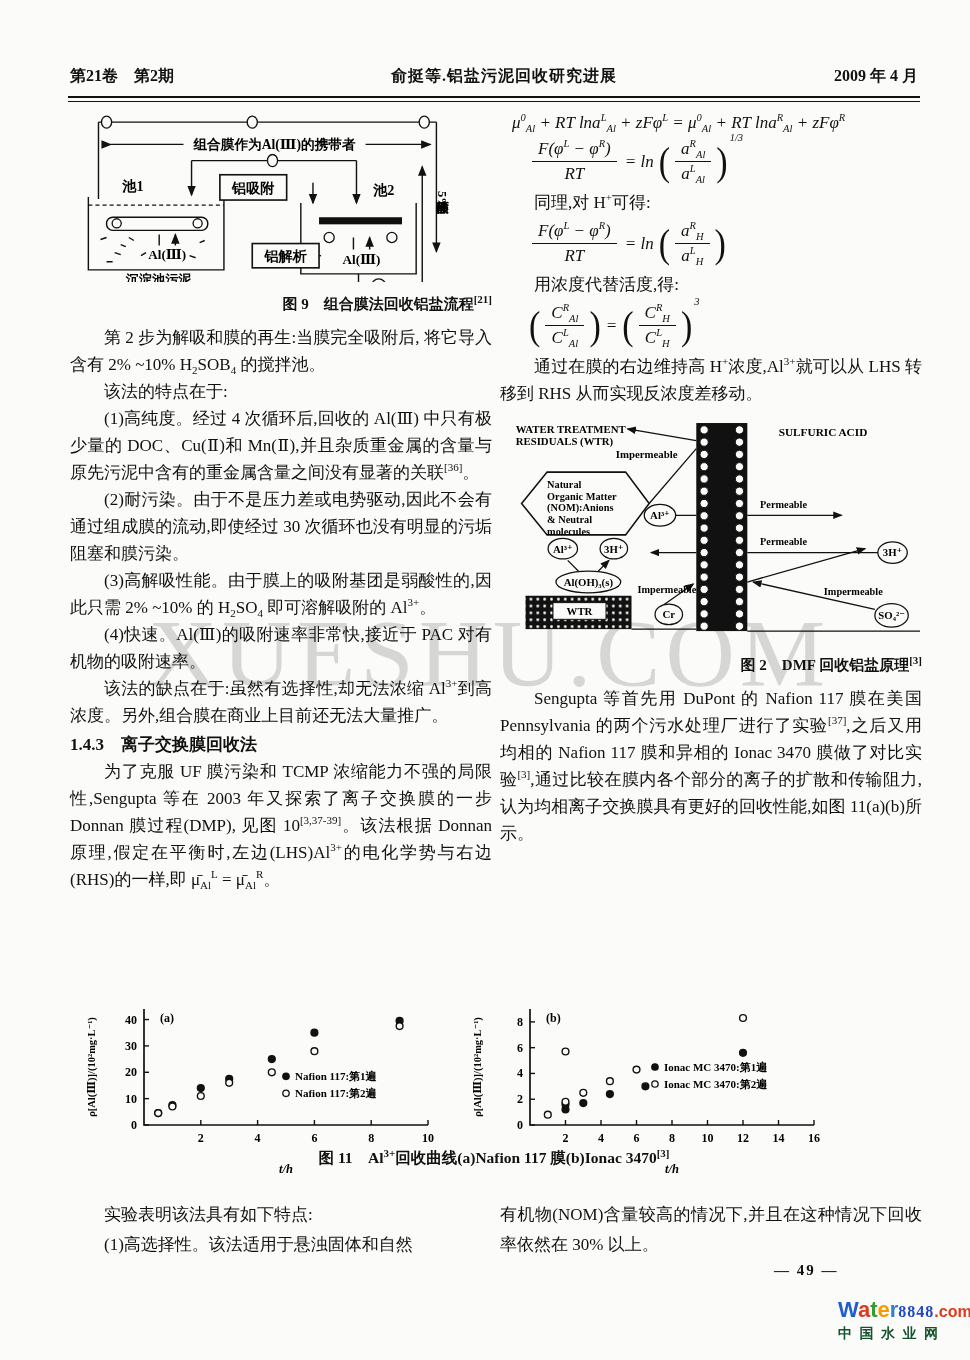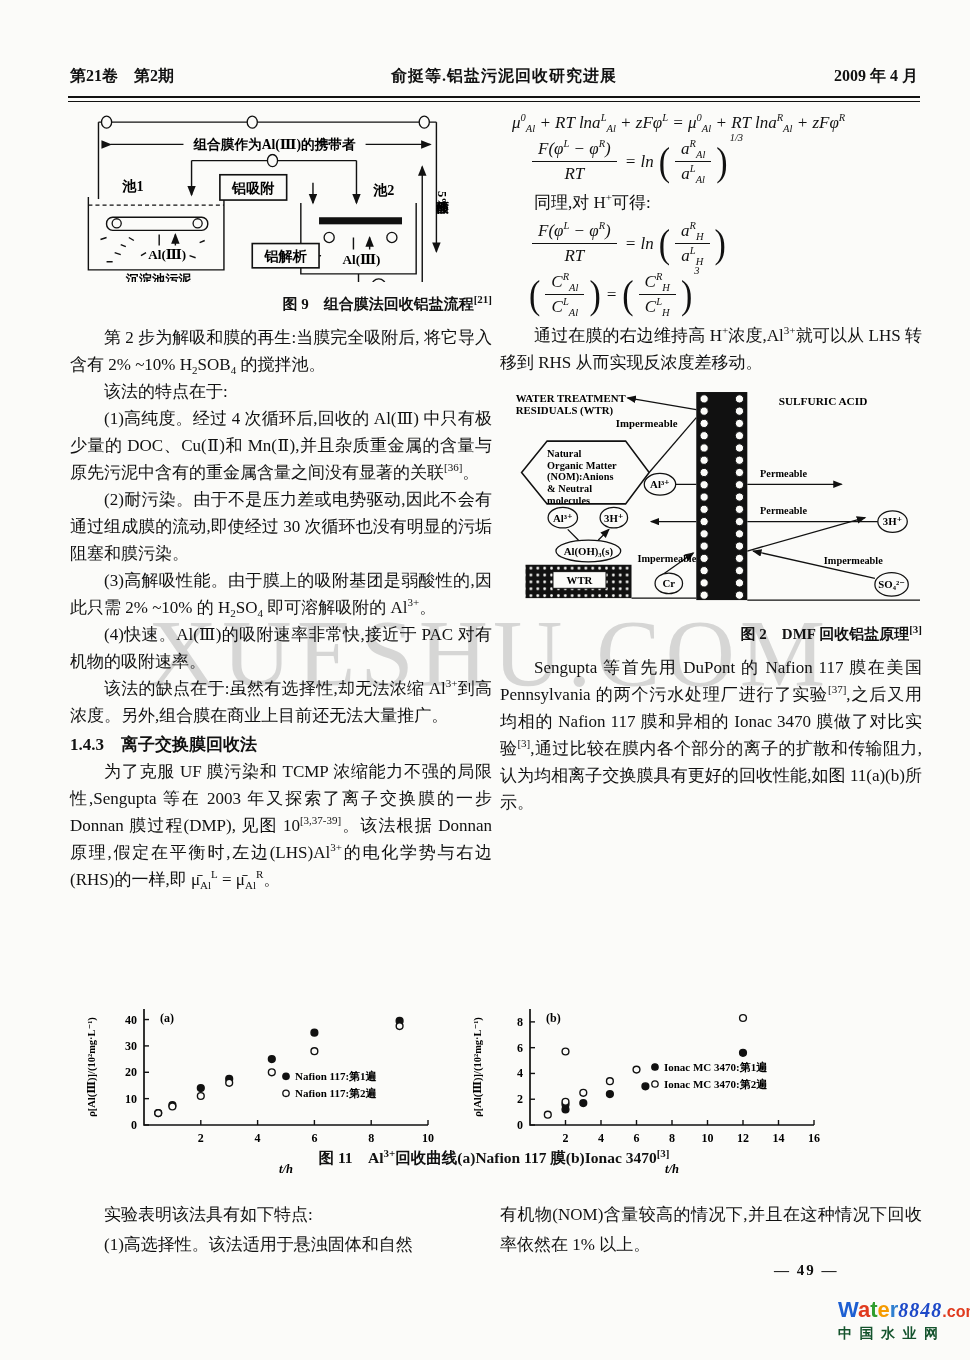--- a/index.html
+++ b/index.html
@@ -36,21 +36,21 @@
   .fig11row{position:absolute;left:82px;top:995px;width:810px;display:flex;gap:14px;}
   .fig11cap{position:absolute;left:70px;top:1148px;width:848px;text-align:center;font-weight:bold;font-size:15.5px;}
   .bottomcols{position:absolute;top:1200px;left:0;width:970px;font-size:17px;line-height:30px;}
   .bcol{position:absolute;width:422px;text-align:justify;}
   .bcol.l{left:70px;} .bcol.r{left:500px;}
   .pageno{position:absolute;left:774px;top:1262px;font-size:15px;font-weight:bold;letter-spacing:2px;}
   
   .logo{position:absolute;left:838px;top:1300px;font-family:"Liberation Sans","DejaVu Sans",sans-serif;line-height:20px;}
   .logo-top{white-space:nowrap;}
   .logo-word span{font-size:22px;font-weight:bold;}
-  .logo-num{font-family:"Liberation Serif",serif;font-size:20px;font-weight:bold;font-style:italic;letter-spacing:1px;text-align:center;}
+  .logo-num{font-family:"Liberation Serif",serif;font-size:16px;font-weight:bold;letter-spacing:1px;text-align:center;}
   .logo-dotcom{font-size:16px;font-weight:bold;}
   .logo-cn{font-size:14px;font-weight:bold;letter-spacing:7.5px;margin-top:1px;}
   svg text{font-family:"Liberation Serif","DejaVu Serif",serif;}
   .chartmount{flex:0 0 auto;}
 </style>
 </head>
 <body>
 
 <div class="page">
   <div class="watermark">XUESHU.COM</div>
@@ -154,20 +154,21 @@
             <span class="fden">RT</span>
           </span>
         <span class="eqmid">= ln</span>
         <span class="bigp">(</span>
         <span class="frac">
             <span class="fnum">a<sup>R</sup><sub>H</sub></span>
             <span class="fden">a<sup>L</sup><sub>H</sub></span>
           </span>
         <span class="bigp">)</span>
       </div>
+      <p class="ind">用浓度代替活度,得:</p>
       <div class="eq">
         <span class="bigp">(</span>
         <span class="frac">
             <span class="fnum">C<sup>R</sup><sub>Al</sub></span>
             <span class="fden">C<sup>L</sup><sub>Al</sub></span>
           </span>
         <span class="bigp">)</span>
         <span class="eqmid">=</span>
         <span class="bigp">(</span>
         <span class="frac">
@@ -376,21 +377,21 @@
           </svg></div>
     </div>
     <div class="fig11cap">图 11　Al<sup>3+</sup>回收曲线(a)Nafion 117 膜(b)Ionac 3470<sup>[3]</sup></div>
 
     <div class="bottomcols">
       <div class="bcol l">
         <p class="ind">实验表明该法具有如下特点:</p>
         <p class="ind">(1)高选择性。该法适用于悬浊固体和自然</p>
       </div>
       <div class="bcol r">
-        <p>有机物(NOM)含量较高的情况下,并且在这种情况下回收率依然在 1% 以上。</p>
+        <p>有机物(NOM)含量较高的情况下,并且在这种情况下回收率依然在 30% 以上。</p>
       </div>
     </div>
 
     <div class="pageno">— 49 —</div>
 
     <div class="logo">
       <div class="logo-top">
         <span class="logo-word" id="logo-word"><span style="color: rgb(29, 95, 210);">W</span><span style="color: rgb(224, 58, 30);">a</span><span style="color: rgb(47, 158, 47);">t</span><span style="color: rgb(245, 155, 0);">e</span><span style="color: rgb(47, 127, 208);">r</span></span><span class="logo-num" id="logo-num" style="color: rgb(29, 73, 200);">8848</span><span class="logo-dotcom" id="logo-dotcom" style="color: rgb(224, 58, 30);">.com</span>
       </div>
       <div class="logo-cn" id="logo-cn" style="color: #14532d;">中国水业网</div>

